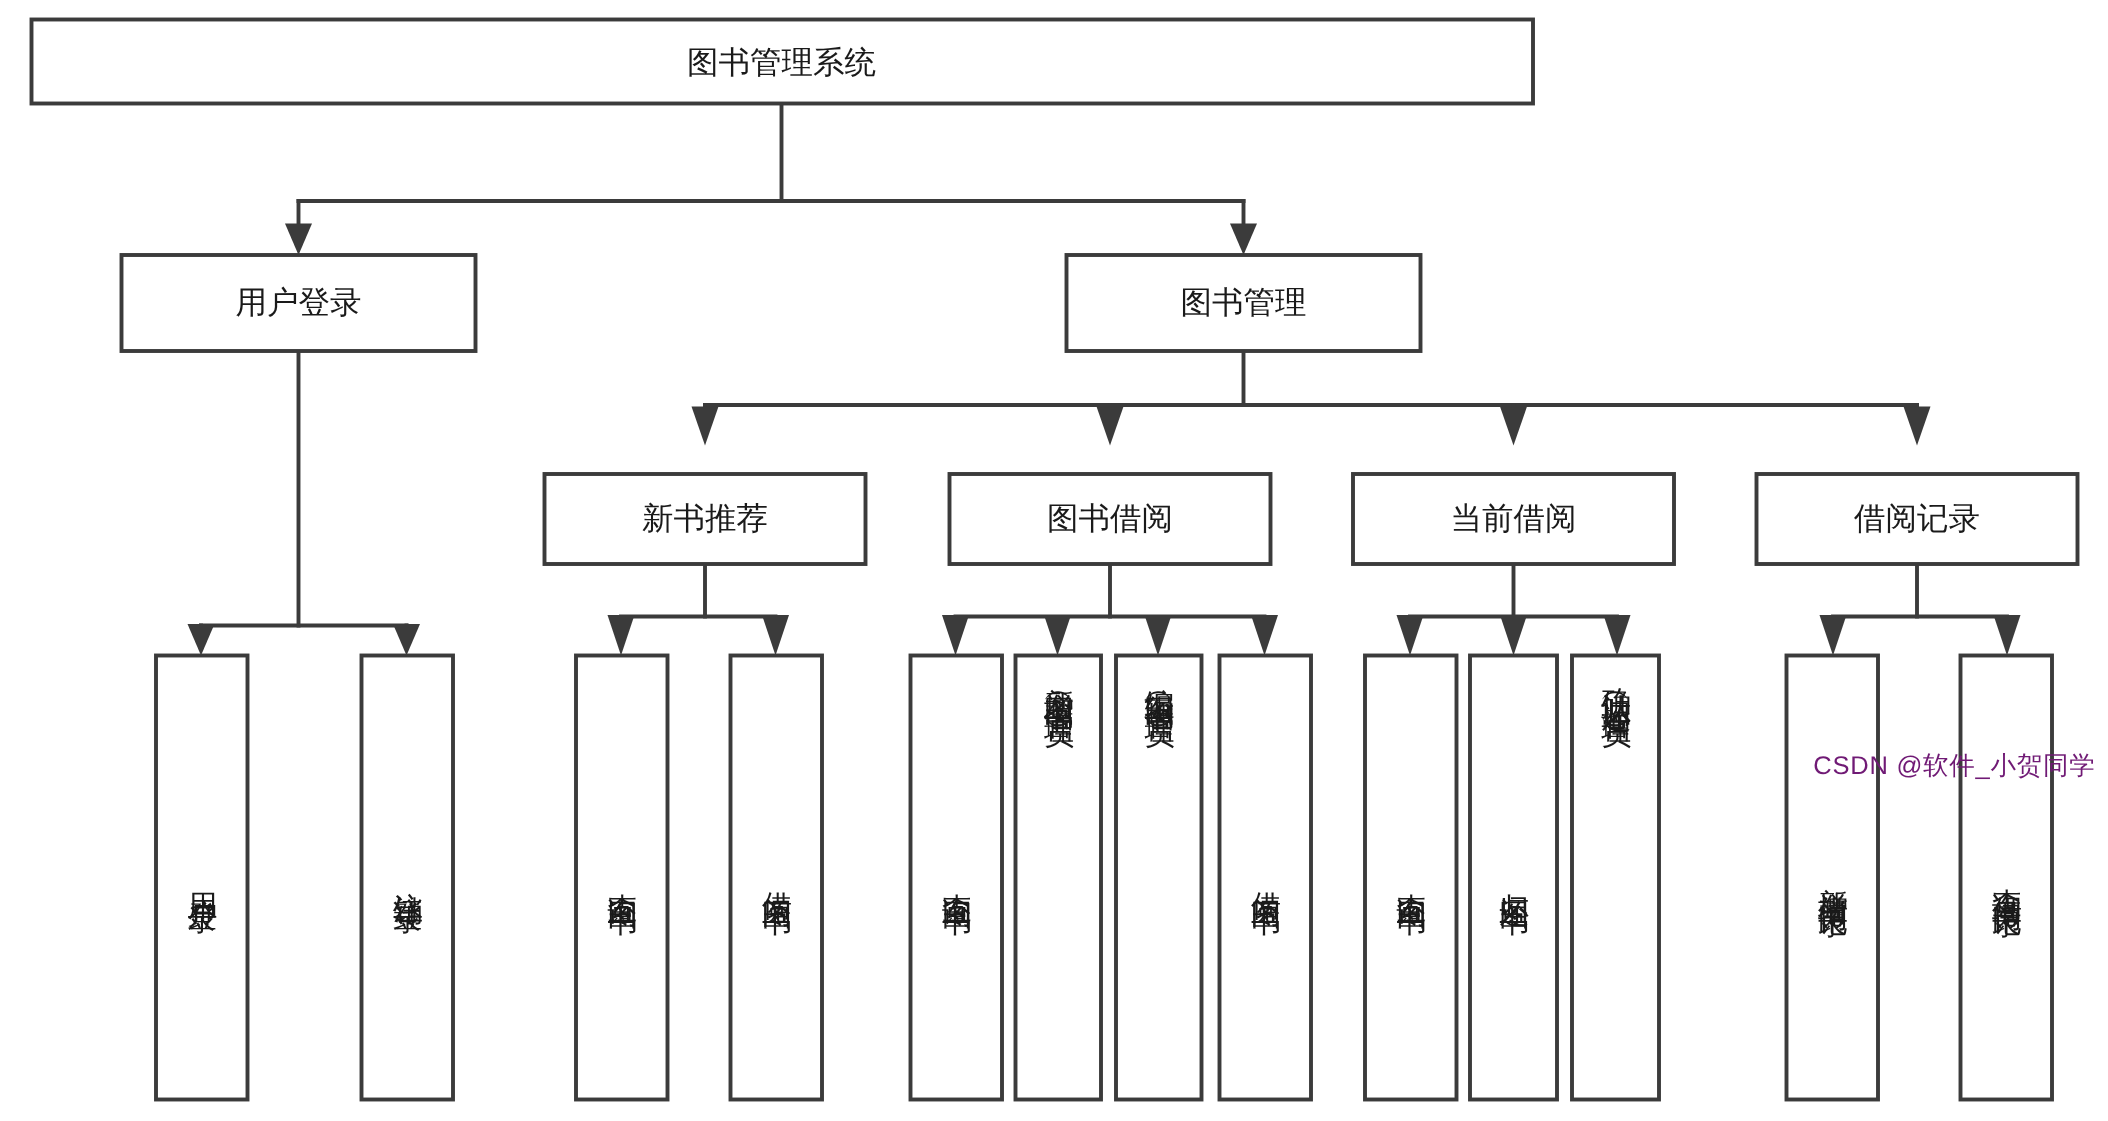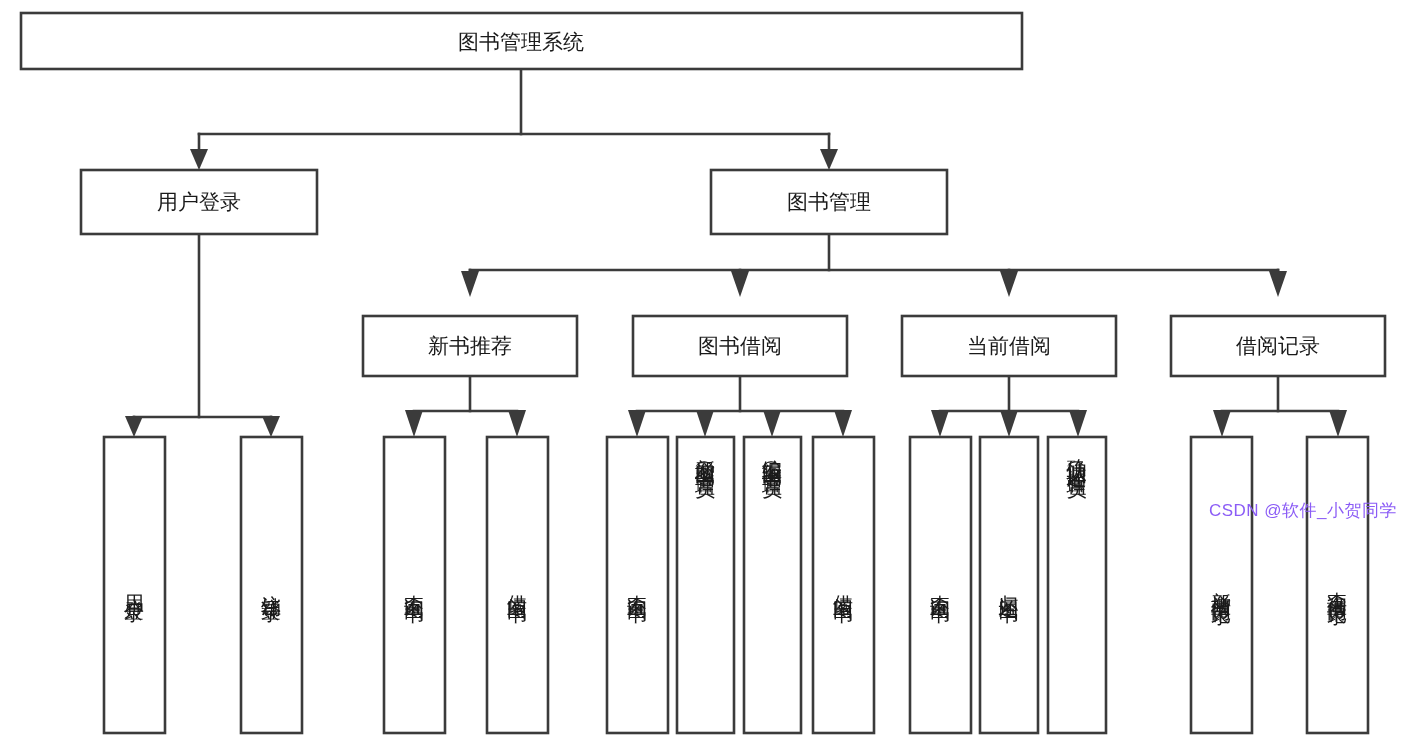--- a/index.html
+++ b/index.html
@@ -61,21 +61,21 @@
     white-space: nowrap;
     text-align: center;
     pointer-events: none;
   }
   .watermark {
     position: absolute;
     right: 8px;
     bottom: 6px;
     font-family: "Liberation Sans", "DejaVu Sans", sans-serif;
     font-size: 17px;
-    color: #8b5cf6;
+    color: #701a75;
     letter-spacing: 0.5px;
     white-space: nowrap;
   }
 </style>
 </head>
 <body>
 
 <div id="diagram-root">
 
   <svg id="diagram-svg" viewBox="0 0 1405 747" xmlns="http://www.w3.org/2000/svg">

